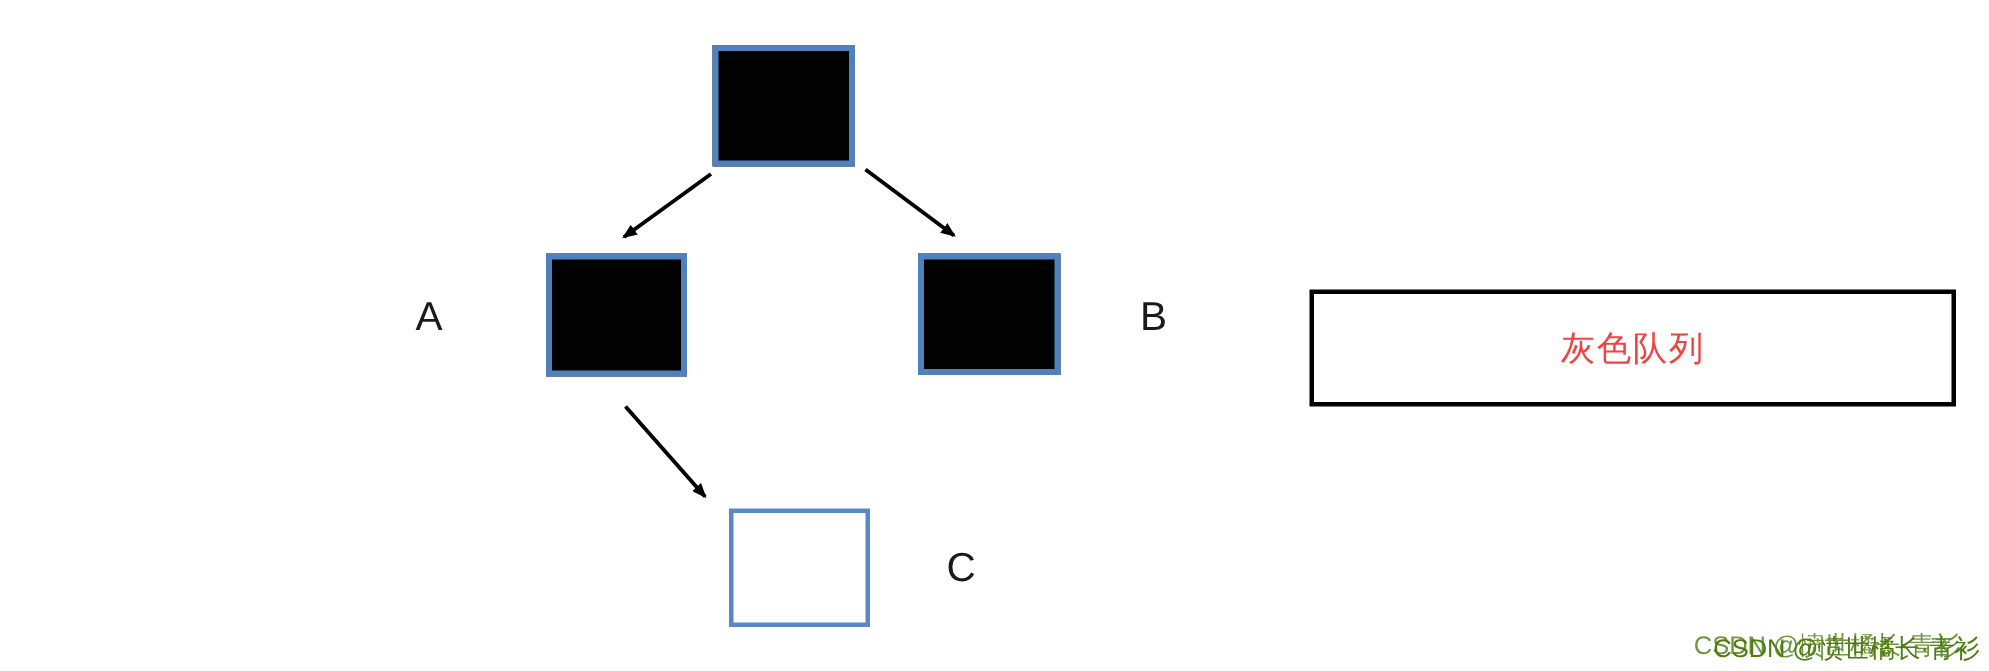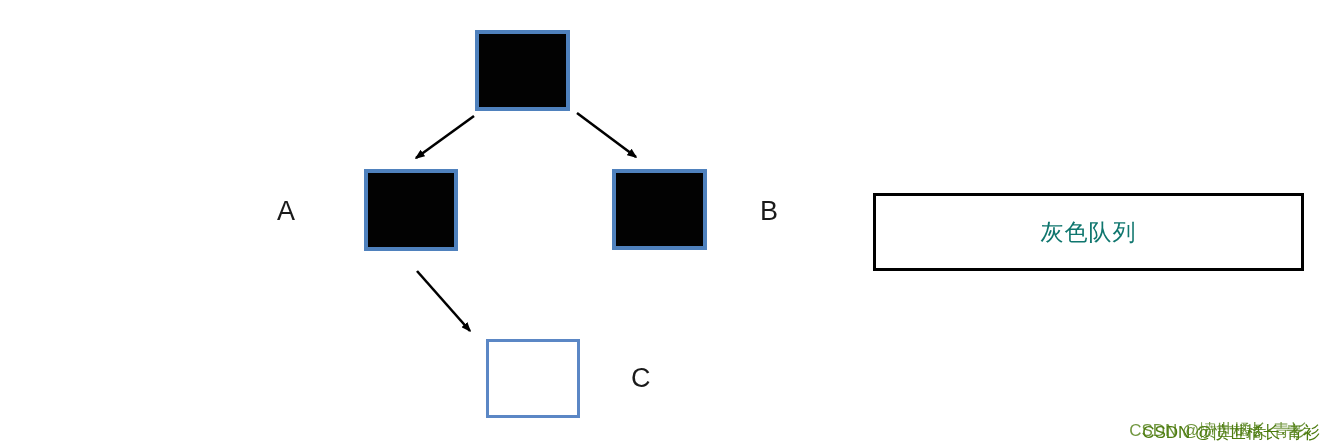--- a/index.html
+++ b/index.html
@@ -35,21 +35,21 @@
     width: 431px; height: 78px;
     box-sizing: border-box;
     border: 3px solid #000000;
     background: #ffffff;
     display: flex;
     align-items: center;
     justify-content: center;
   }
   #queue-label {
     font-size: 23px;
-    color: #0f766e;
+    color: #ef4444;
     letter-spacing: 1px;
   }
   #arrows-layer {
     position: absolute;
     left: 0; top: 0;
     width: 1326px; height: 447px;
     pointer-events: none;
   }
   #watermark {
     position: absolute;

